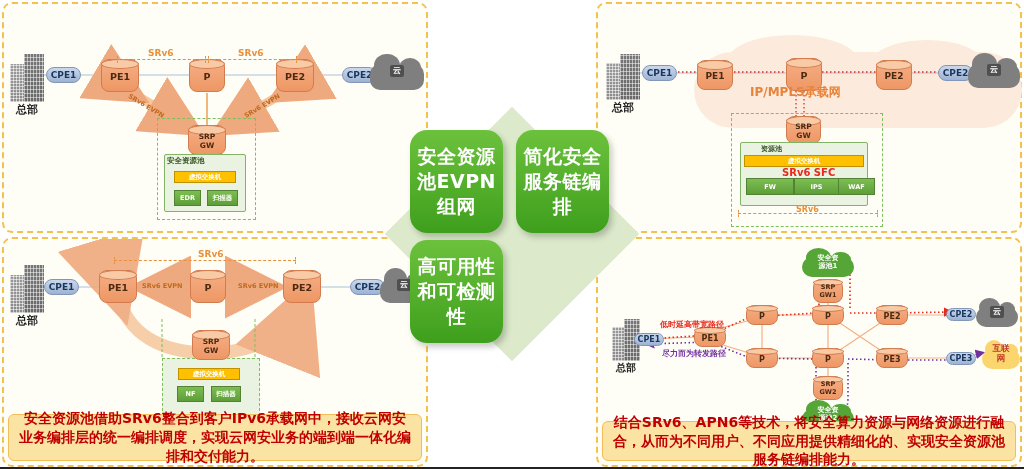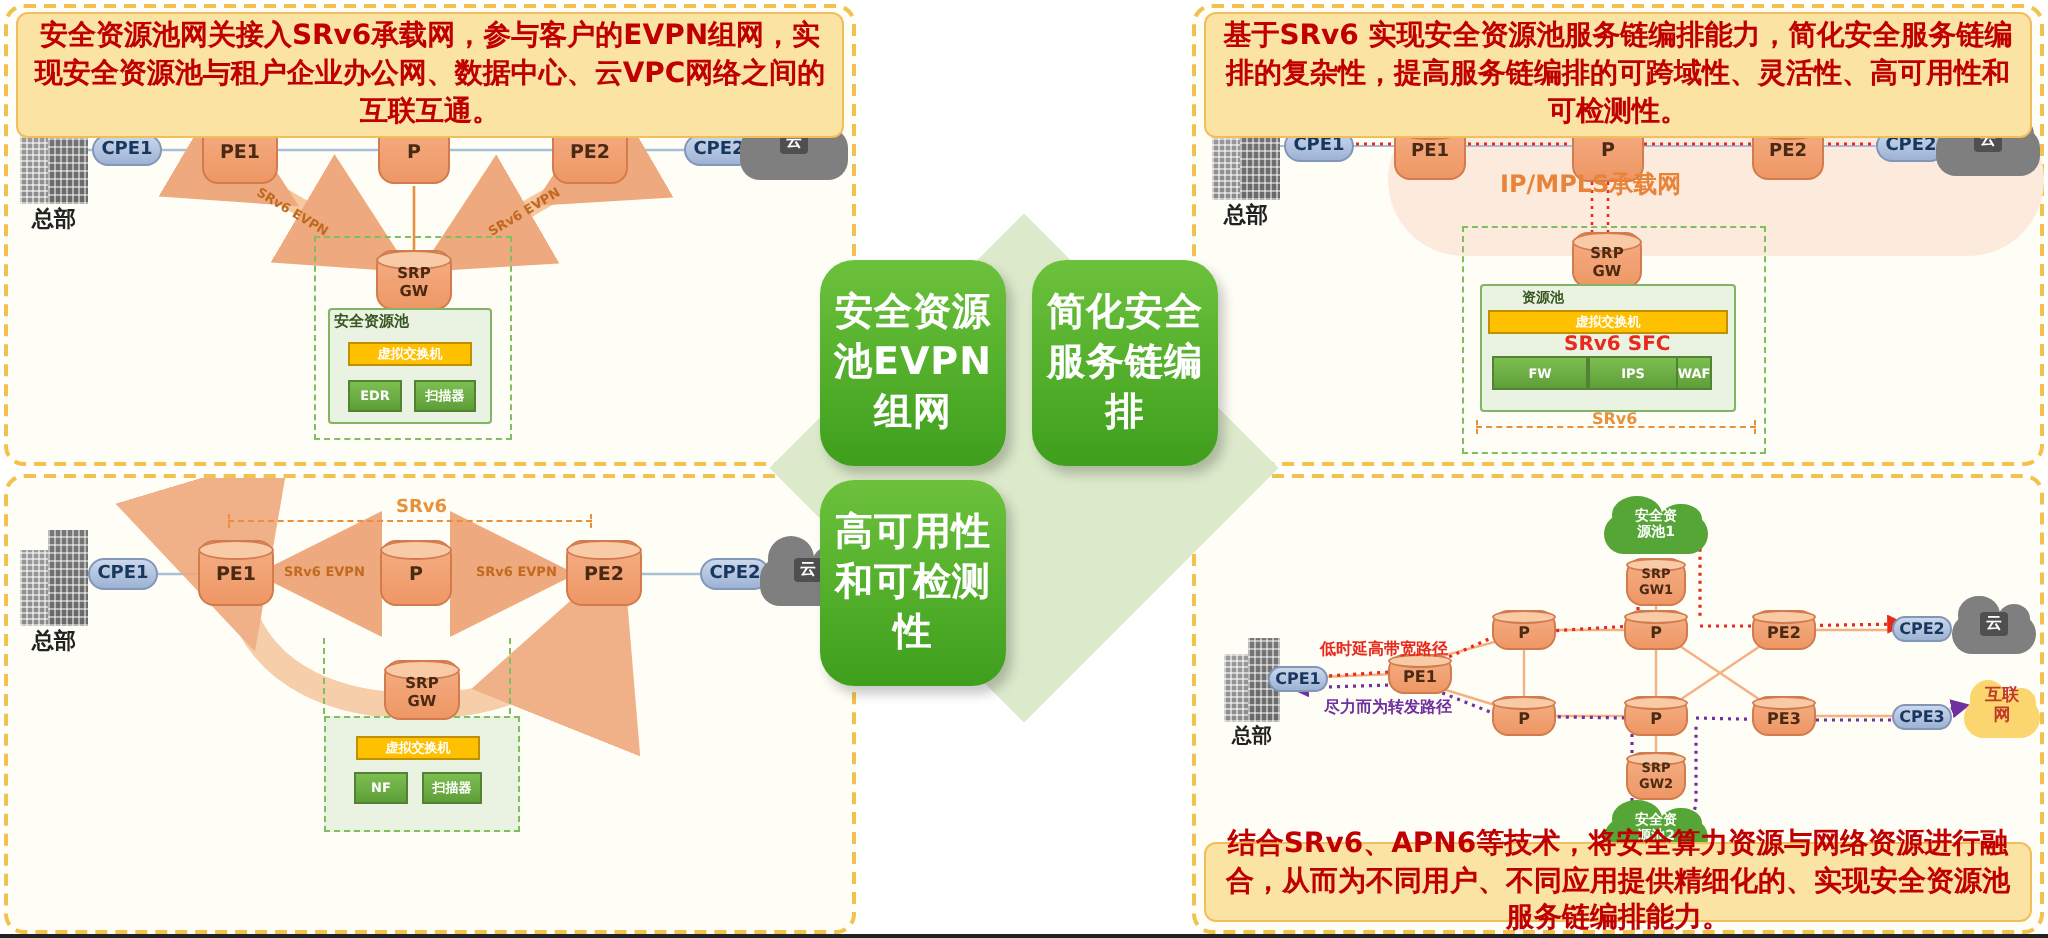--- a/index.html
+++ b/index.html
@@ -45,21 +45,20 @@
   .pre{white-space:pre-line;}
   .diamond{position:absolute;left:422px;top:144px;width:180px;height:180px;background:#DCEACB;transform:rotate(45deg);z-index:2;}
   .cbox{position:absolute;width:93px;height:103px;border-radius:17px;background:linear-gradient(180deg,#6CC13C 0%,#3E9F1D 100%);color:#fff;font-size:19px;font-weight:bold;text-align:center;display:flex;align-items:center;justify-content:center;padding:6px;box-sizing:border-box;box-shadow:3px 4px 6px rgba(0,0,0,.22);line-height:1.3;letter-spacing:.5px;z-index:3;}
 </style>
 </head>
 <body>
 
 <div id="stage">
 
   <div class="panel" style="left:2px;top:2px;width:426px;height:231px;">
-    <div class="band hdr">安全资源池网关接入SRv6承载网，参与客户的EVPN组网，实现安全资源池与租户企业办公网、数据中心、云VPC网络之间的互联互通。</div>
     <svg class="svgwrap" width="426" height="231" viewBox="0 0 426 231">
       <defs>
         <marker id="aO" markerWidth="7" markerHeight="7" refX="5" refY="3.5" orient="auto">
             <path d="M0,0L7,3.5L0,7Z" fill="#EFA97E"></path>
           </marker>
       </defs>
       <line x1="40" y1="71" x2="396" y2="71" stroke="#A9BFD8" stroke-width="1.2"></line>
       <line x1="203" y1="89" x2="203" y2="122" stroke="#E8913C" stroke-width="1.3"></line>
       <line x1="130" y1="90" x2="186" y2="123" stroke="#F6C8A0" stroke-width="9" marker-start="url(#aO)" marker-end="url(#aO)"></line>
       <line x1="278" y1="90" x2="221" y2="123" stroke="#F6C8A0" stroke-width="9" marker-start="url(#aO)" marker-end="url(#aO)"></line>
@@ -96,21 +95,20 @@
 GW</span>
       </div>
     <div class="node pool" style="left:160px;top:150px;width:82px;height:58px;"></div>
     <div class="pool-tag" style="left:163px;top:152px;font-size:7.5px;">安全资源池</div>
     <div class="node ybar" style="left:170px;top:167px;width:62px;height:12px;">虚拟交换机</div>
     <div class="node svc" style="left:170px;top:186px;width:27px;height:16px;">EDR</div>
     <div class="node svc" style="left:203px;top:186px;width:31px;height:16px;">扫描器</div>
   </div>
 
   <div class="panel" style="left:596px;top:2px;width:426px;height:231px;">
-    <div class="band hdr">基于SRv6 实现安全资源池服务链编排能力，简化安全服务链编排的复杂性，提高服务链编排的可跨域性、灵活性、高可用性和可检测性。</div>
     <div class="bigcloud" style="left:96px;top:48px;width:328px;height:76px;"></div>
     <div class="lbl" style="left:152px;top:80px;font-size:12px;color:#E8833A;">IP/MPLS承载网</div>
     <svg class="svgwrap" width="426" height="231" viewBox="0 0 426 231">
       <defs>
         <marker id="aR" markerWidth="6" markerHeight="6" refX="4" refY="3" orient="auto">
             <path d="M0,0L6,3L0,6Z" fill="#E8291C"></path>
           </marker>
       </defs>
       <line x1="42" y1="69" x2="398" y2="69" stroke="#A9BFD8" stroke-width="1.1"></line>
       <line x1="52" y1="68" x2="392" y2="68" stroke="#E8291C" stroke-width="1.5" stroke-dasharray="1.5 2.5" marker-start="url(#aR)" marker-end="url(#aR)"></line>
@@ -139,21 +137,21 @@
     <div class="node cyl" style="left:188px;top:112px;width:35px;height:28px;font-size:7.5px;">
         <span class="pre" style="padding-top:5px;line-height:1.2;">SRP
 GW</span>
       </div>
     <div class="node pool" style="left:142px;top:138px;width:128px;height:64px;"></div>
     <div class="pool-tag" style="left:163px;top:140px;">资源池</div>
     <div class="node ybar" style="left:146px;top:151px;width:120px;height:12px;">虚拟交换机</div>
     <div class="lbl" style="left:184px;top:163px;font-size:10px;color:#E8291C;">SRv6 SFC</div>
     <div class="node svc" style="left:148px;top:174px;width:48px;height:17px;">FW</div>
     <div class="node svc" style="left:196px;top:174px;width:45px;height:17px;">IPS</div>
-    <div class="node svc" style="left:240px;top:174px;width:18px;height:17px;">WAF</div>
+    <div class="node svc" style="left:240px;top:174px;width:37px;height:17px;">WAF</div>
     <div class="span-arrow" style="left:140px;top:209px;width:140px;"></div>
     <div class="lbl" style="left:198px;top:201px;font-size:8px;color:#E8913C;">SRv6</div>
   </div>
 
   <div class="panel" style="left:2px;top:237px;width:426px;height:230px;">
     <svg class="svgwrap" width="426" height="230" viewBox="0 0 426 230">
       <defs>
         <marker id="aO2" markerWidth="7" markerHeight="7" refX="5" refY="3.5" orient="auto">
             <path d="M0,0L7,3.5L0,7Z" fill="#EFA97E"></path>
           </marker>
@@ -190,20 +188,21 @@
     <div class="lbl" style="left:138px;top:43px;font-size:6.5px;color:#BF6A1F;">SRv6 EVPN</div>
     <div class="lbl" style="left:234px;top:43px;font-size:6.5px;color:#BF6A1F;">SRv6 EVPN</div>
     <div class="node cyl" style="left:188px;top:91px;width:38px;height:30px;font-size:7.5px;">
         <span class="pre" style="padding-top:6px;line-height:1.2;">SRP
 GW</span>
       </div>
     <div class="dashbox" style="left:158px;top:119px;width:96px;height:56px;background:#EAF3E2;"></div>
     <div class="node ybar" style="left:174px;top:129px;width:62px;height:12px;">虚拟交换机</div>
     <div class="node svc" style="left:173px;top:147px;width:27px;height:16px;">NF</div>
     <div class="node svc" style="left:207px;top:147px;width:30px;height:16px;">扫描器</div>
+    <div class="band cap" style="height:47px;display:flex;align-items:center;justify-content:center;">安全资源池借助SRv6整合到客户IPv6承载网中，接收云网安业务编排层的统一编排调度，实现云网安业务的端到端一体化编排和交付能力。</div>
   </div>
 
   <div class="panel" style="left:596px;top:237px;width:426px;height:230px;">
     <svg class="svgwrap" width="426" height="230" viewBox="0 0 426 230">
       <defs>
         <marker id="aR2" markerWidth="6" markerHeight="6" refX="4" refY="3" orient="auto">
             <path d="M0,0L6,3L0,6Z" fill="#E8291C"></path>
           </marker>
         <marker id="aP2" markerWidth="6" markerHeight="6" refX="4" refY="3" orient="auto">
             <path d="M0,0L6,3L0,6Z" fill="#7030A0"></path>

